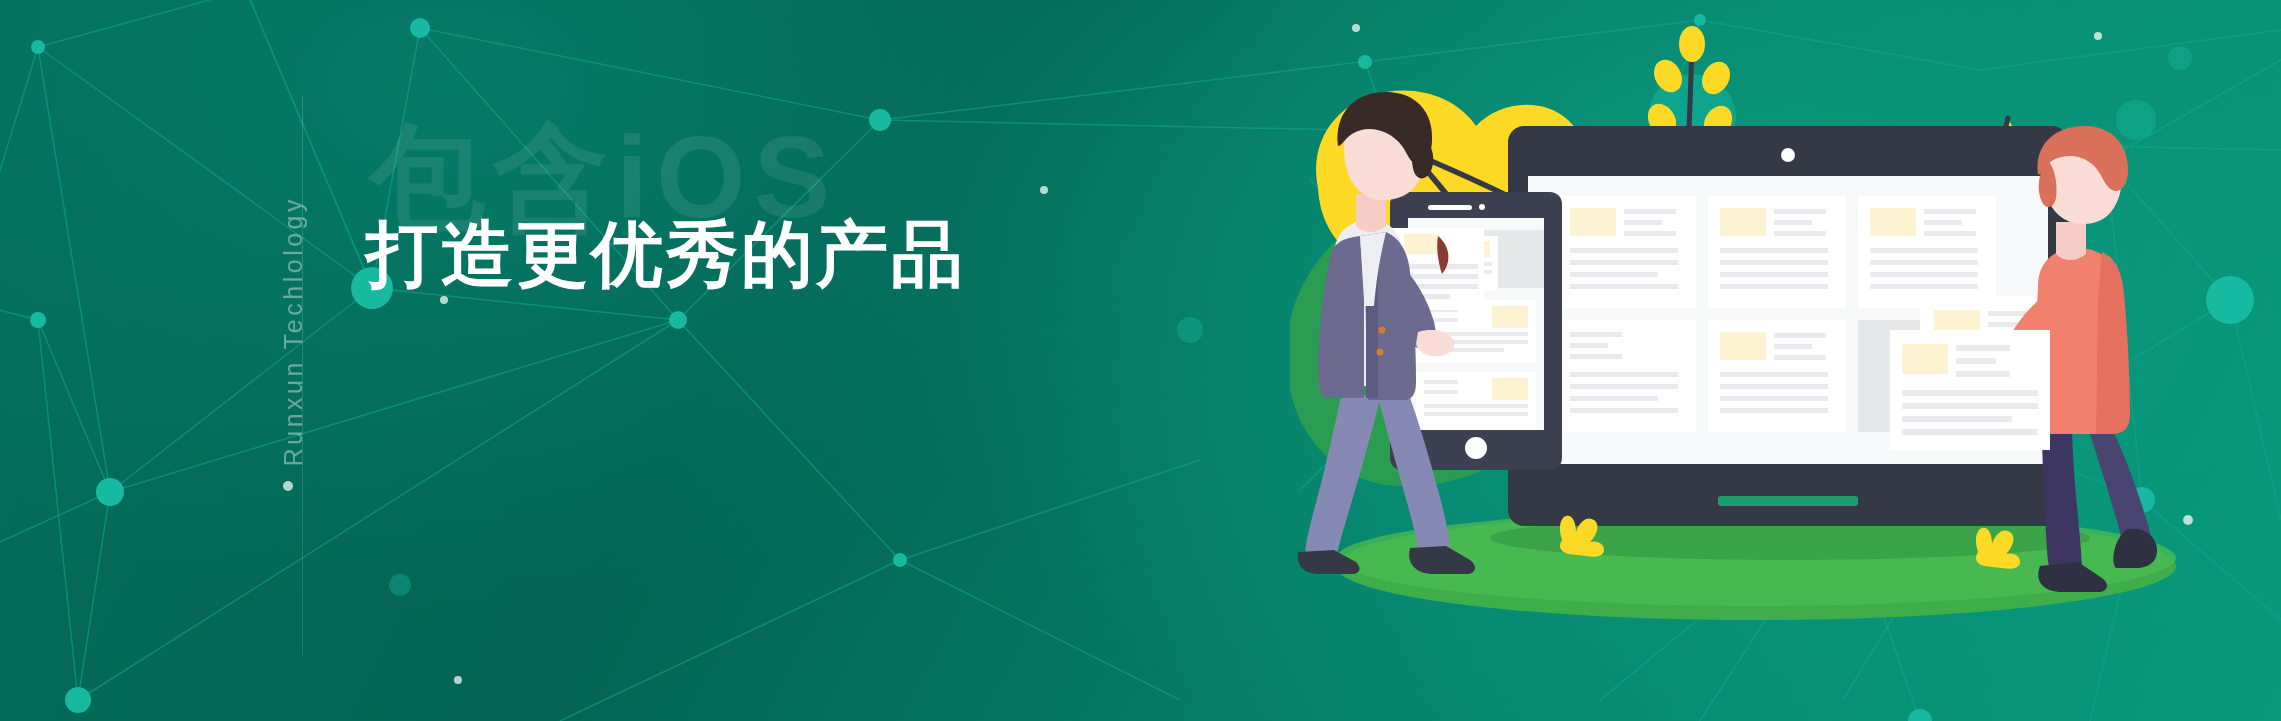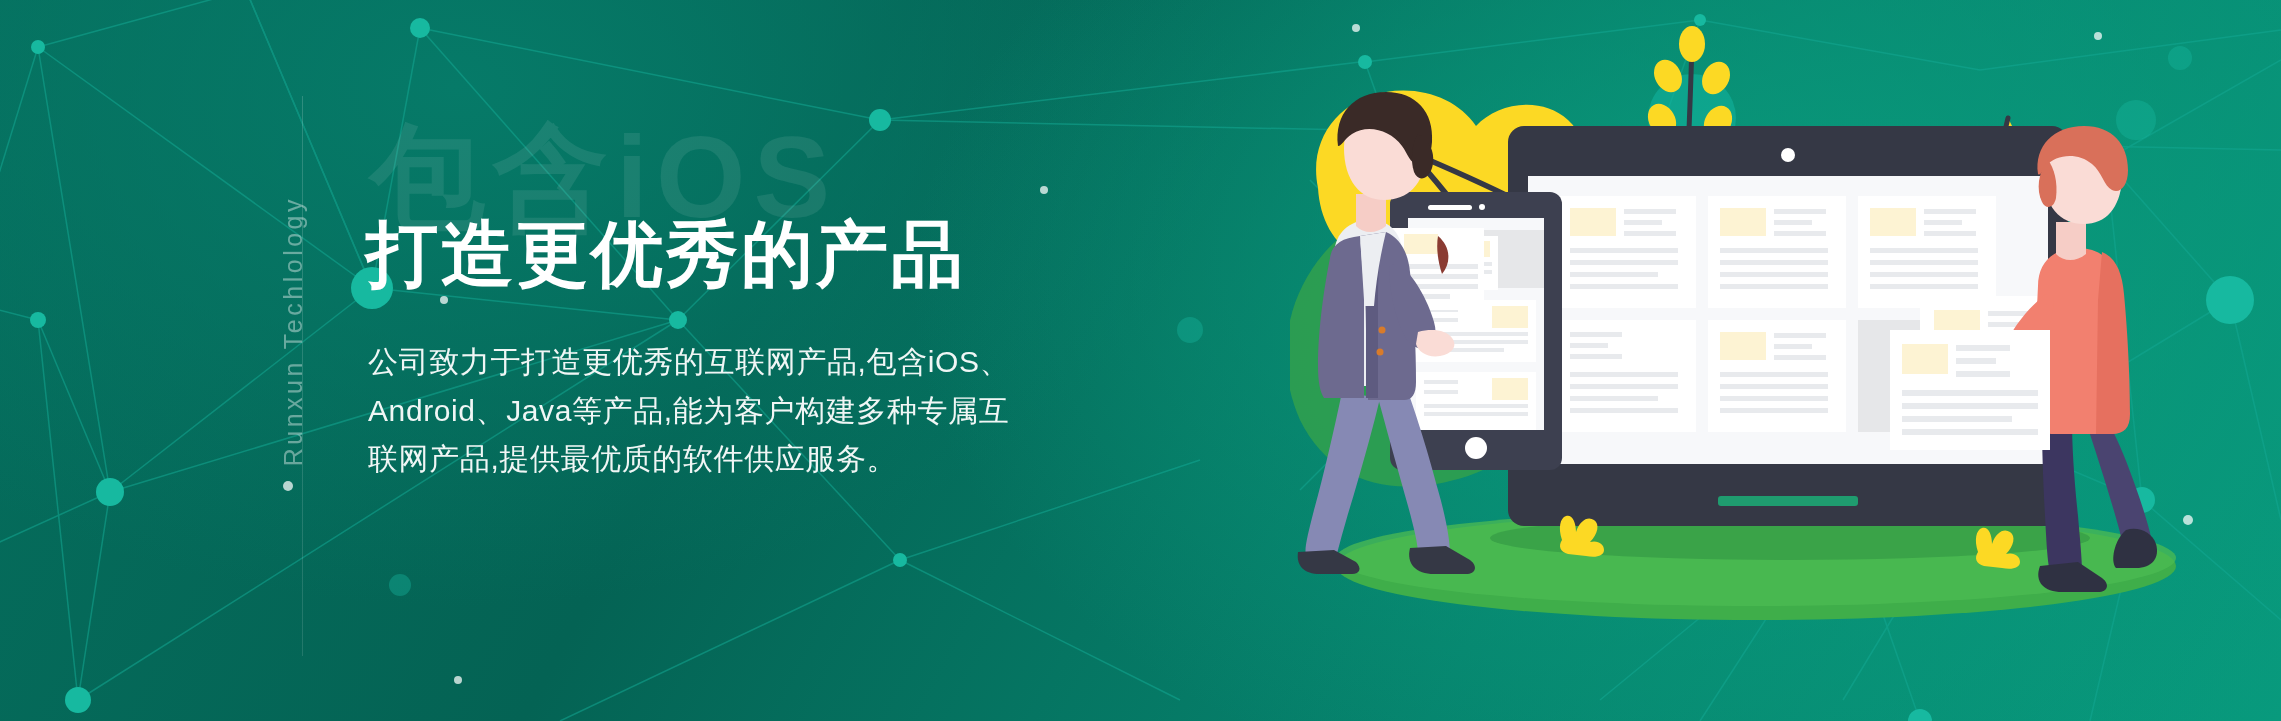--- a/index.html
+++ b/index.html
@@ -170,25 +170,20 @@
   </svg>
 
   <div class="hairline"></div>
 
   <div class="vertical-brand">Runxun Techlology</div>
 
   <div class="watermark">包含iOS</div>
 
   <h1 class="headline">打造更优秀的产品</h1>
 
-  <p class="subcopy">
-    <span class="ln">公司致力于打造更优秀的互联网产品,包含iOS、</span>
-    <span class="ln">Android、Java等产品,能为客户构建多种专属互</span>
-    <span class="ln">联网产品,提供最优质的软件供应服务。</span>
-  </p>
 
   <svg class="illus" viewBox="0 0 991 721">
     <defs>
       <clipPath id="clipMonitor">
           <rect x="238" y="148" width="520" height="310" rx="4"></rect>
         </clipPath>
       <clipPath id="clipTablet">
           <rect x="118" y="218" width="136" height="212" rx="3"></rect>
         </clipPath>
     </defs>

